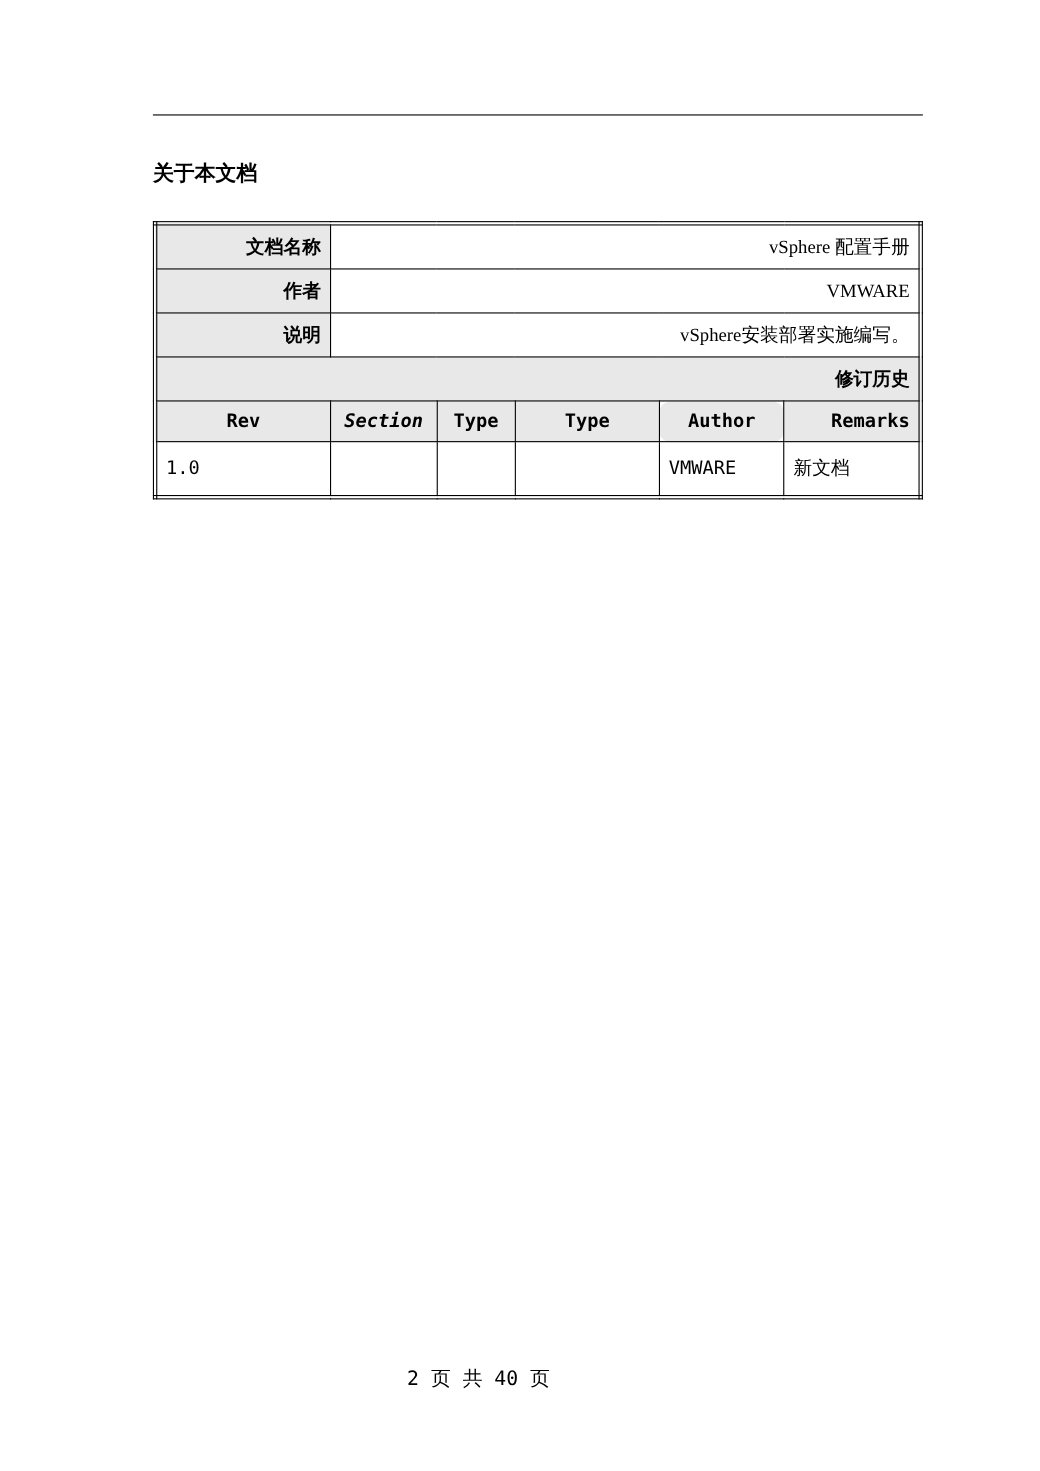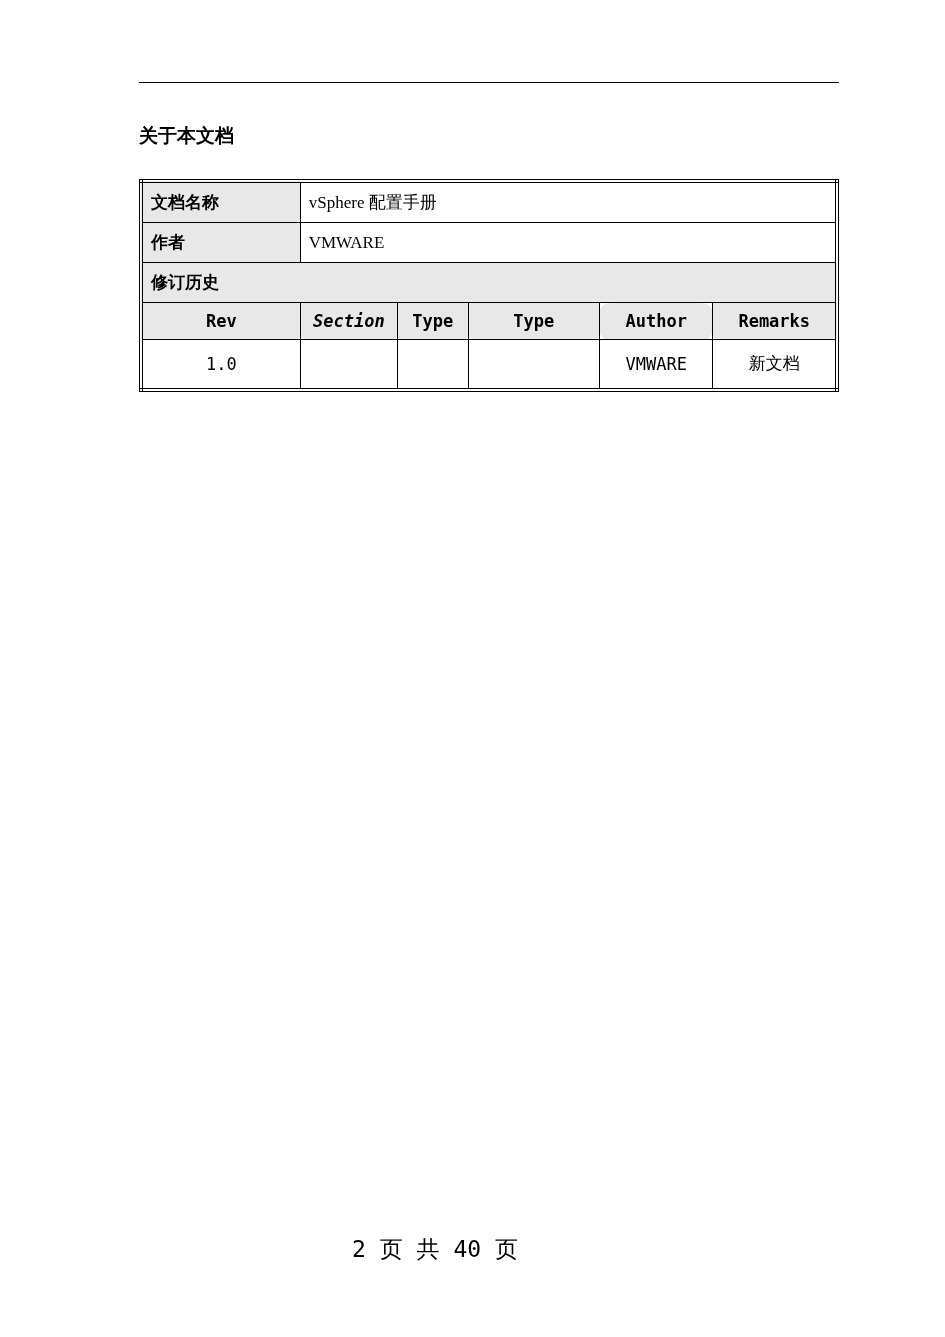--- a/index.html
+++ b/index.html
@@ -11,21 +11,21 @@
       color: #000000;
     }
     .page {
       width: 945px;
       height: 1337px;
       position: relative;
       background: #ffffff;
     }
     .content {
       position: absolute;
-      top: 82px;
+      top: 104px;
       left: 139px;
       width: 700px;
     }
     .top-rule {
       border-top: 1px solid #000;
       margin-bottom: 40px;
       width: 700px;
     }
     .heading {
       font-size: 19px;
@@ -39,50 +39,50 @@
     }
     .doc-table {
       border-collapse: collapse;
       width: 700px;
       border: 4px double #000;
     }
     .doc-table td, .doc-table th {
       border: 1px solid #000;
       padding: 8px 8px;
       font-size: 17px;
-      text-align: left;
+      text-align: right;
       vertical-align: middle;
     }
     .doc-table .label-cell {
       background: #e8e8e8;
       font-weight: bold;
       width: 195px;
     }
     .doc-table .section-header {
       background: #e8e8e8;
       font-weight: bold;
     }
     .doc-table .col-header {
       background: #e8e8e8;
       font-weight: bold;
       text-align: center;
       font-family: "SimSun", "宋体", monospace;
     }
     .doc-table .data-row td {
-      text-align: center;
+      text-align: left;
       height: 50px;
       font-family: "SimSun", "宋体", monospace;
     }
     .footer {
       position: absolute;
       bottom: 72px;
       left: 0;
       width: 870px;
       text-align: center;
-      font-size: 23px;
+      font-size: 18px;
       font-family: "SimSun", "宋体", monospace;
     }
   </style>
 </head>
 <body>
 
 <div class="page">
   <div class="content">
     <div class="top-rule"></div>
 
@@ -92,29 +92,33 @@
       <tbody>
           <tr>
         <td class="label-cell">文档名称</td>
         <td colspan="5">vSphere 配置手册</td>
       </tr>
       <tr>
         <td class="label-cell">作者</td>
         <td colspan="5">VMWARE</td>
       </tr>
       <tr>
+        <td class="label-cell">说明</td>
+        <td colspan="5">vSphere安装部署实施编写。</td>
+      </tr>
+      <tr>
         <td class="section-header" colspan="6">修订历史</td>
       </tr>
       <tr>
         <td class="col-header" style="width:110px;">Rev</td>
         <td class="col-header" style="width:100px;font-style:italic;">Section</td>
         <td class="col-header" style="width:75px;">Type</td>
         <td class="col-header" style="width:155px;">Type</td>
         <td class="col-header" style="width:125px;border-radius:11px;">Author</td>
-        <td class="col-header" style="width:135px;text-align:center;">Remarks</td>
+        <td class="col-header" style="width:135px;text-align:right;">Remarks</td>
       </tr>
       <tr class="data-row">
         <td>1.0</td>
         <td></td>
         <td></td>
         <td></td>
         <td>VMWARE</td>
         <td>新文档</td>
       </tr>
     </tbody>

